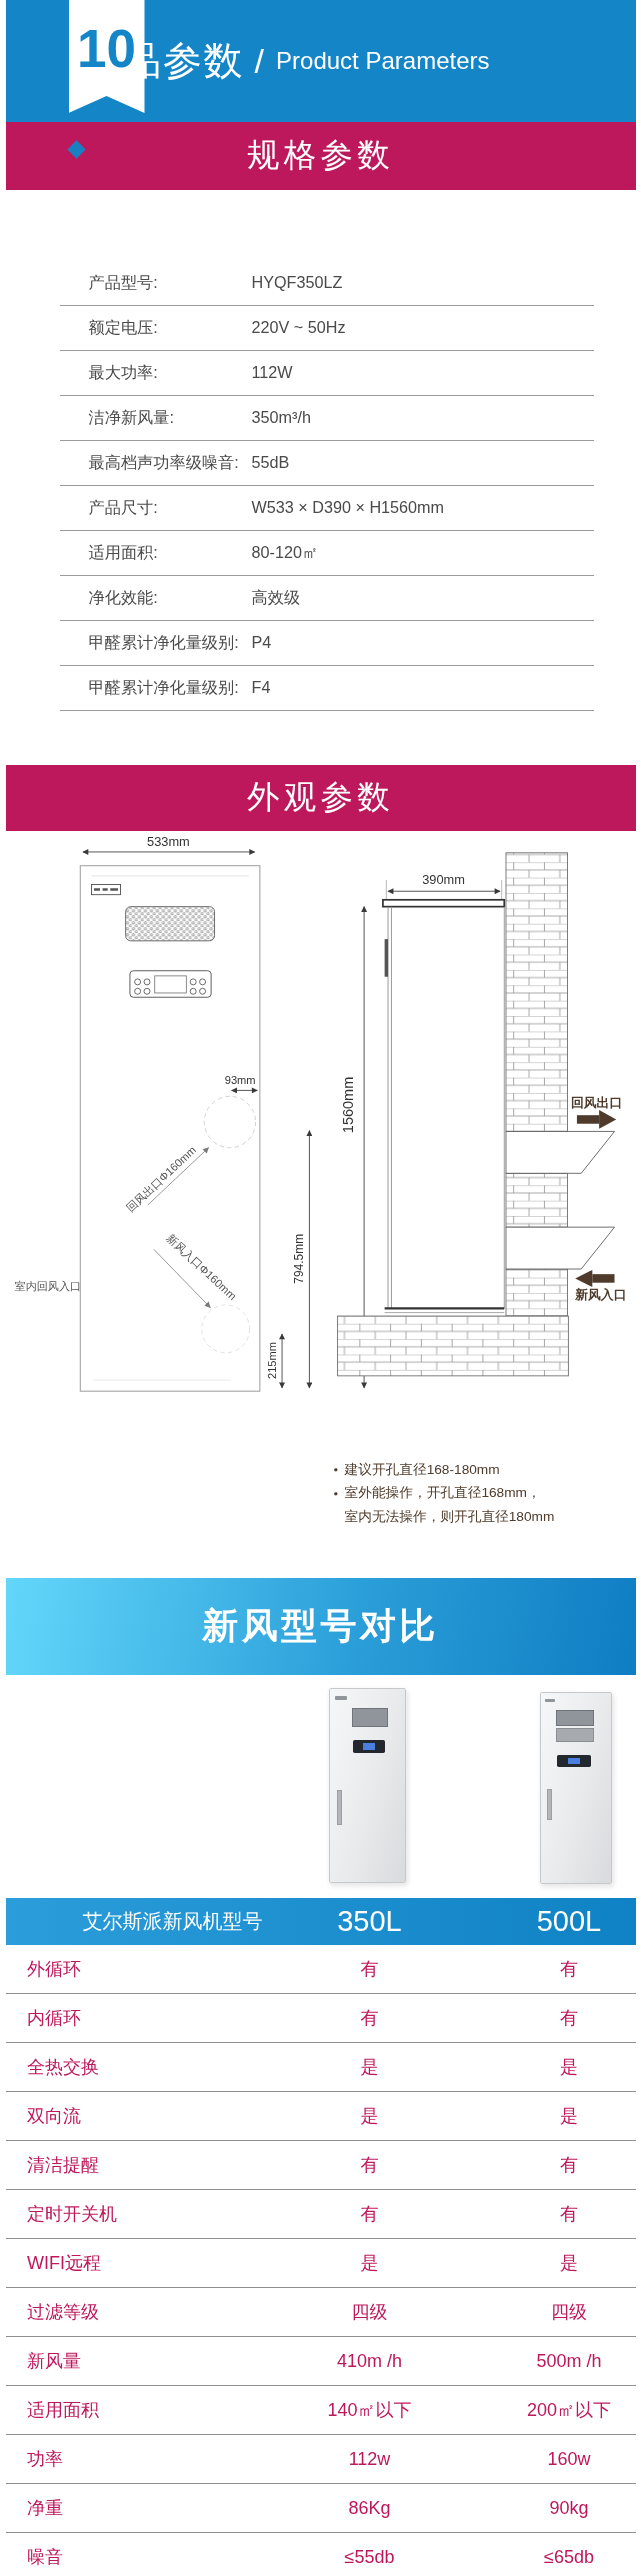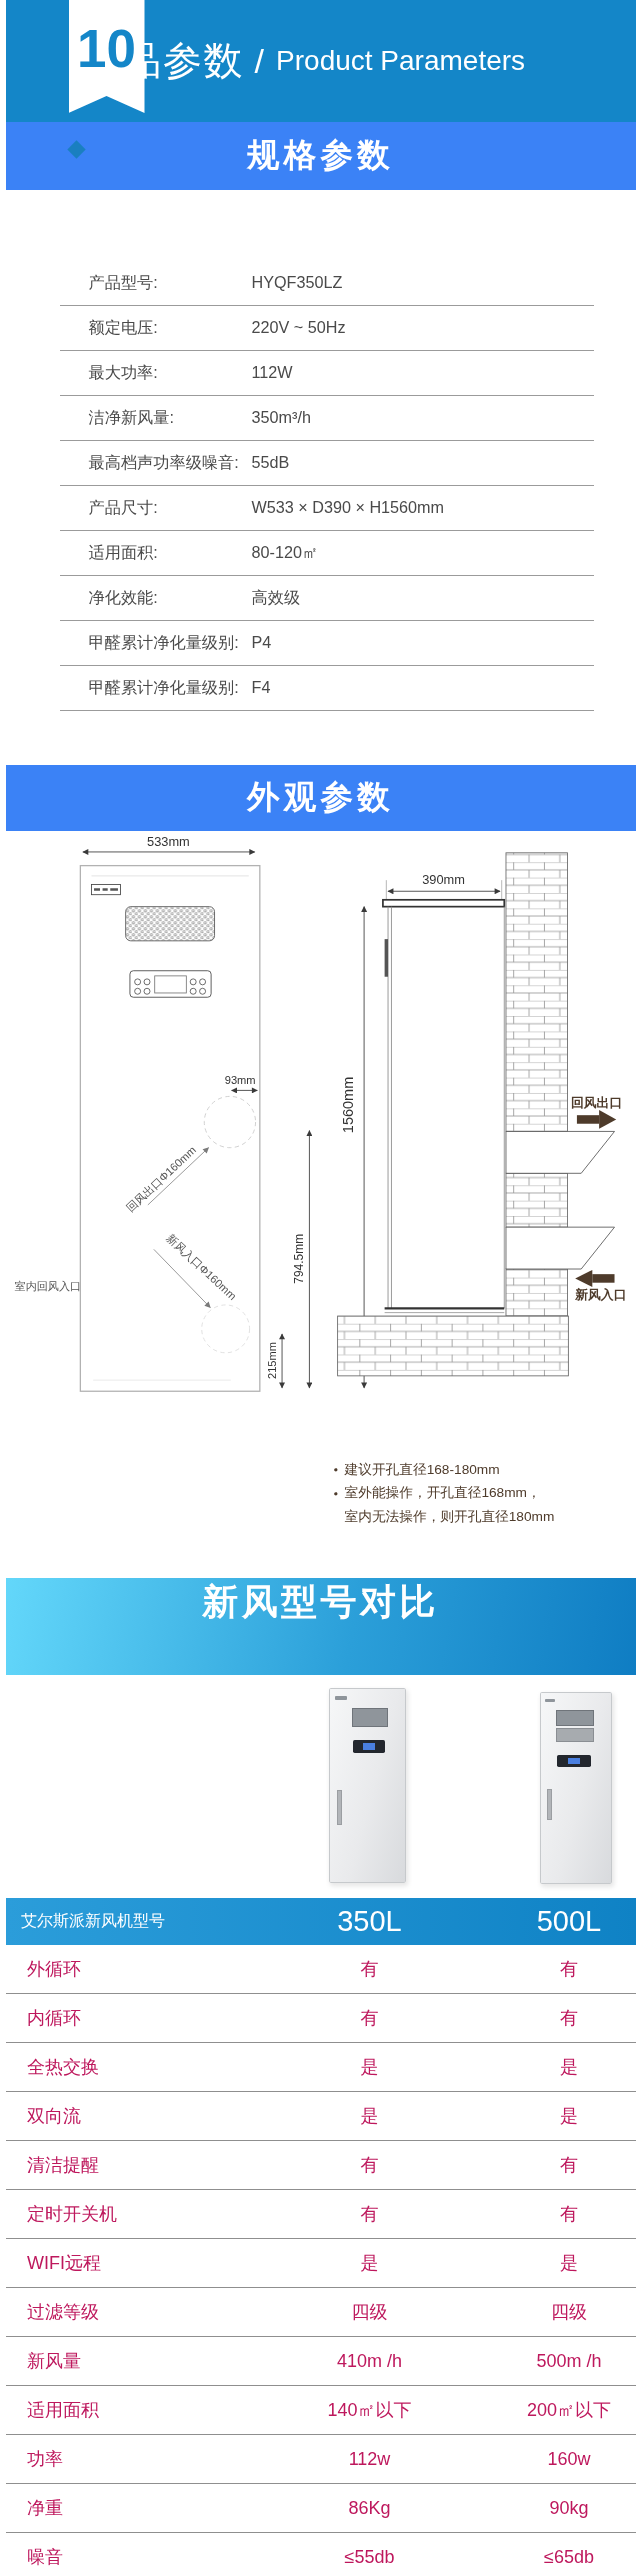--- a/index.html
+++ b/index.html
@@ -9,65 +9,65 @@
   
   .hero{position:relative;height:122px;background:#1486c8;display:flex;align-items:center;}
   .ribbon{position:absolute;left:63px;top:0;width:76px;height:113px;background:#fff;
           clip-path:polygon(0 0,100% 0,100% 100%,50% 85%,0 100%);
           display:flex;justify-content:center;}
   .ribbon span{margin-top:22px;font-size:53px;font-weight:700;color:#1486c8;line-height:1;}
   .hero-diamond{position:absolute;left:64px;top:143px;width:13px;height:13px;background:#1a7fc0;transform:rotate(45deg);}
   .hero-titles{margin-left:76px;display:flex;align-items:center;color:#fff;white-space:nowrap;}
   .hero-titles .zh{font-size:39px;letter-spacing:1.7px;}
   .hero-titles .sep{font-size:34px;font-weight:300;margin:0 12px 0 10.3px;}
-  .hero-titles .en{font-size:28px;font-weight:300;}
-
-  
-  .band{height:68px;background:#3b82f6;display:flex;align-items:center;justify-content:center;font-weight:bold;}
+  .hero-titles .en{font-size:24px;font-weight:300;}
+
+  
+  .band{height:68px;background:#be185d;display:flex;align-items:center;justify-content:center;}
   .band.b2{height:66px;}
   .band span{color:#fff;font-size:32.5px;letter-spacing:4.3px;}
 
   
   .spec-area{height:531px;padding-top:26.5px;box-sizing:border-box;margin-top:44px;}
   .spec-table{margin:0 54px;width:534px;}
   .spec-row{display:flex;align-items:center;height:44px;border-bottom:0.9px solid #9b9b9b;
             font-size:16.2px;color:#4a4a4a;}
   .spec-label{width:192px;padding-left:29px;box-sizing:border-box;}
   .spec-value{flex:1;}
 
   
   .diagram{position:relative;height:747px;}
   .diagram svg{position:absolute;left:0;top:0;}
   .notes{position:absolute;left:328px;top:627px;font-size:13.7px;line-height:23px;color:#4e3b2b;}
   .note-line .bullet{display:inline-block;width:11px;font-size:7.7px;vertical-align:1.7px;}
 
   
   .banner3{height:97px;background:linear-gradient(100deg,#63d7fa 0%,#2b9fd9 55%,#0f7dc3 100%);
-           display:flex;justify-content:center;}
+           display:flex;align-items:center;justify-content:center;}
   .banner3 span{color:#fff;font-size:36px;font-weight:700;letter-spacing:3.4px;}
 
   
   .photos{position:relative;height:223px;background:#fff;}
   .unit{position:absolute;border:0.9px solid #c6c9cc;border-radius:1.7px;
         background:linear-gradient(105deg,#f6f7f8 0%,#e9eaec 55%,#d8dadd 100%);
         box-shadow:1.7px 2.6px 5.1px rgba(0,0,0,0.10);}
   .unit-a{left:323px;top:13px;width:75px;height:193px;}
   .unit-b{left:534px;top:17px;width:70px;height:190px;}
   .u-logo{position:absolute;background:#8f959b;border-radius:0.9px;}
   .u-grille{position:absolute;background:#8f959b;border:0.9px solid #6f747a;
             background-image:repeating-linear-gradient(45deg,#7d8setrgba 0,#7d828a 0.9px,#9aa0a6 0.9px,#9aa0a6 2.6px);}
   .u-grille2{position:absolute;background:#a7abaf;border:0.9px solid #8a8e93;}
   .u-panel{position:absolute;background:#23272e;border-radius:1.7px;display:flex;align-items:center;justify-content:center;}
   .u-screen{width:12px;height:6.8px;background:#4a7fe0;}
   .u-handle{position:absolute;background:#b2b5b9;border:0.9px solid #9b9ea2;}
 
   
   .cmp-head{height:47px;background:linear-gradient(to right,#2b9dda,#0f82c5);
             display:flex;align-items:center;color:#fff;}
-  .cmp-head .c-label{font-size:16px;}
+  .cmp-head .c-label{font-size:20px;text-align:right;}
   .cmp-head .c-v1,.cmp-head .c-v2{font-size:29px;}
   .c-label{width:257px;padding-left:15.4px;box-sizing:border-box;text-align:left;}
   .c-v1{width:214px;text-align:center;}
   .c-v2{flex:1;text-align:center;padding-left:26px;box-sizing:content-box;}
   .cmp-table{height:675px;}
   .cmp-row{display:flex;align-items:center;height:48px;border-bottom:0.9px solid #8f8f8f;
            font-size:18px;color:#be185d;}
   .cmp-row .c-label{padding-left:21.4px;}
 </style>
 </head>

